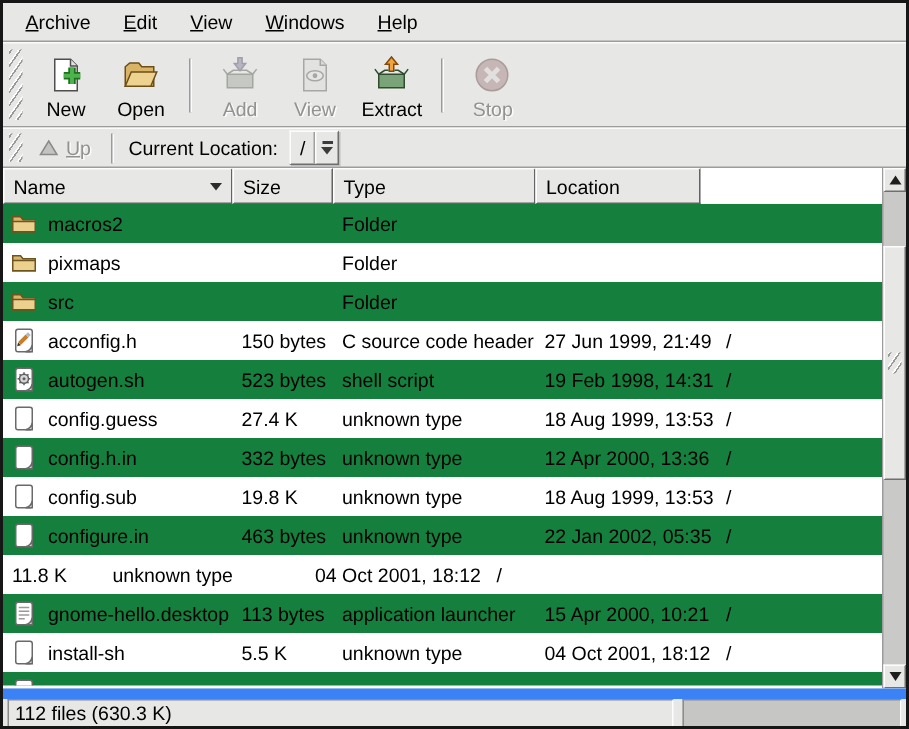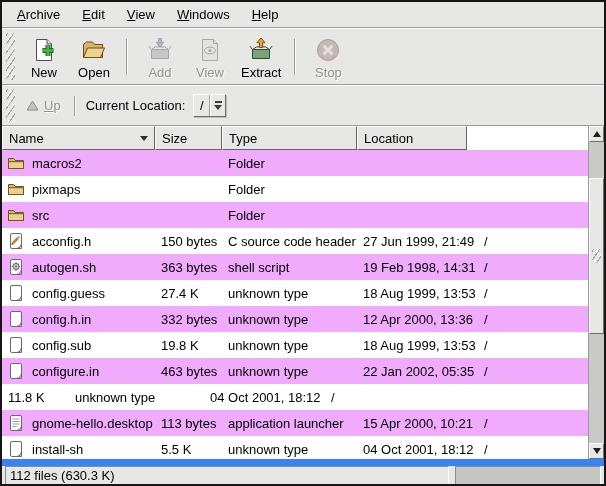--- a/index.html
+++ b/index.html
@@ -21,21 +21,21 @@
   .grip{width:9px;align-self:stretch;margin:3px 4px 3px 2px;
     background:repeating-linear-gradient(125deg,#fdfdfd 0 1px,#9a9a9a 1px 2px,rgba(0,0,0,0) 2px 5px);}
   .tool-btn{min-width:50px;height:52px;display:flex;flex-direction:column;align-items:center;
     justify-content:flex-end;padding:2px 6px 3px;gap:2px;}
   .tool-btn .ticon{width:26px;height:26px;display:block;}
   .tool-btn .tlabel{line-height:15px;white-space:nowrap;}
   .tool-btn.disabled .tlabel{color:#929290;text-shadow:1px 1px 0 #fcfcfc;}
   .tool-btn.disabled .ticon{opacity:.48;filter:grayscale(45%) contrast(80%);}
   .tool-sep{width:2px;height:36px;margin:0 7px;background:#9a9a9a;border-right:1px solid #fcfcfc;}
   
-  .locationbar{height:41px;display:flex;align-items:center;
+  .locationbar{height:27px;display:flex;align-items:center;
     border-top:1px solid #fbfbfb;border-bottom:1px solid #9c9c9c;padding:0 2px;}
   .locationbar .grip{margin:3px 4px 3px 2px;}
   .up-btn{display:flex;align-items:center;gap:5px;padding:2px 7px;}
   .up-btn .ulabel{color:#929290;text-shadow:1px 1px 0 #fcfcfc;}
   .loc-sep{width:2px;height:20px;margin:0 6px;background:#9a9a9a;border-right:1px solid #fcfcfc;}
   .loc-label{padding:0 6px 0 4px;}
   .combo{height:23px;display:flex;align-items:stretch;margin-left:2px;background:#e7e7e5;
     border:1px solid;border-color:#fdfdfd #6f6f6f #6f6f6f #fdfdfd;box-shadow:1px 1px 0 #bdbdbd;}
   .combo-value{min-width:16px;display:flex;align-items:center;justify-content:center;
     padding:0 3px;border-right:1px solid #a0a0a0;}
@@ -48,21 +48,21 @@
   .content{flex:1;display:flex;background:#fff;overflow:hidden;}
   .table{flex:1;display:flex;flex-direction:column;overflow:hidden;}
   .header-row{display:flex;height:24px;flex:0 0 24px;}
   .hcell{background:#e7e7e5;border-top:1px solid #fdfdfd;border-left:1px solid #fdfdfd;
     border-right:1px solid #636363;border-bottom:1px solid #636363;
     display:flex;align-items:center;justify-content:space-between;padding:0 6px;overflow:hidden;}
   .sort-tri{width:0;height:0;border-left:4px solid transparent;border-right:4px solid transparent;
     border-top:5px solid #2c2c2c;margin-left:4px;}
   .rows{flex:1;background:#fff;overflow:hidden;}
   .row{display:flex;height:26px;align-items:center;background:#fff;}
-  .row.stripe{background:#f0abfc;}
+  .row.stripe{background:#15803d;}
   .row.partial{height:9px;overflow:hidden;align-items:flex-start;}
   .row.partial .cell{padding-top:4px;}
   .cell{padding:0 6px;white-space:nowrap;overflow:hidden;flex:0 0 auto;}
   .cell.c-name{display:flex;align-items:center;gap:7px;padding-left:5px;}
   .ricon{width:18px;height:18px;flex:0 0 18px;display:block;}
   
   .vscroll{width:16px;flex:0 0 16px;display:flex;flex-direction:column;
     background:#c9c9c7;border-left:1px solid #9c9c9c;}
   .sbtn{height:16px;flex:0 0 16px;background:#e7e7e5;display:flex;align-items:center;justify-content:center;
     border:1px solid;border-color:#fdfdfd #6f6f6f #6f6f6f #fdfdfd;}
@@ -250,21 +250,21 @@
             <div class="cell c-name" style="width: 153px; flex: 0 0 153px;">
               <span class="ricon"><svg viewBox="0 0 18 18">
                   <rect x="3.5" y="1.5" width="11" height="15" rx="1.5" fill="#ffffff" stroke="#6a6a6a"></rect>
                   <path d="M14.5 12 q-1 4 -4.5 4.5 l4.5 0 z" fill="#dcdcdc" stroke="#6a6a6a"></path>
                   <circle cx="9" cy="8.5" r="3" fill="#d7d7d7" stroke="#5f5f5f"></circle>
                   <circle cx="9" cy="8.5" r="1" fill="#5f5f5f"></circle>
                   <path d="M9 4.2 v1.3 M9 11.5 v1.3 M4.7 8.5 h1.3 M12 8.5 h1.3 M6 5.5 l0.9 0.9 M11.1 10.6 l0.9 0.9 M12 5.5 l-0.9 0.9 M6.9 10.6 l-0.9 0.9" stroke="#5f5f5f"></path>
                 </svg></span>
               <span>autogen.sh</span>
             </div>
-            <div class="cell c-size" style="width: 67px; flex: 0 0 67px;">363 bytes</div>
+            <div class="cell c-size" style="width: 67px; flex: 0 0 67px;">523 bytes</div>
             <div class="cell c-type" style="width: 135px; flex: 0 0 135px;">shell script</div>
             <div class="cell c-date" style="width: 121px; flex: 0 0 121px;">19 Feb 1998, 14:31</div>
             <div class="cell c-location" style="width: 110px; flex: 0 0 110px;">/</div>
           </div>
           <div class="row">
             <div class="cell c-name" style="width: 153px; flex: 0 0 153px;">
               <span class="ricon"><svg viewBox="0 0 18 18">
                   <rect x="3.5" y="1.5" width="11" height="15" rx="1.5" fill="#ffffff" stroke="#6a6a6a"></rect>
                   <path d="M14.5 12 q-1 4 -4.5 4.5 l4.5 0 z" fill="#dcdcdc" stroke="#6a6a6a"></path>
                 </svg></span>

